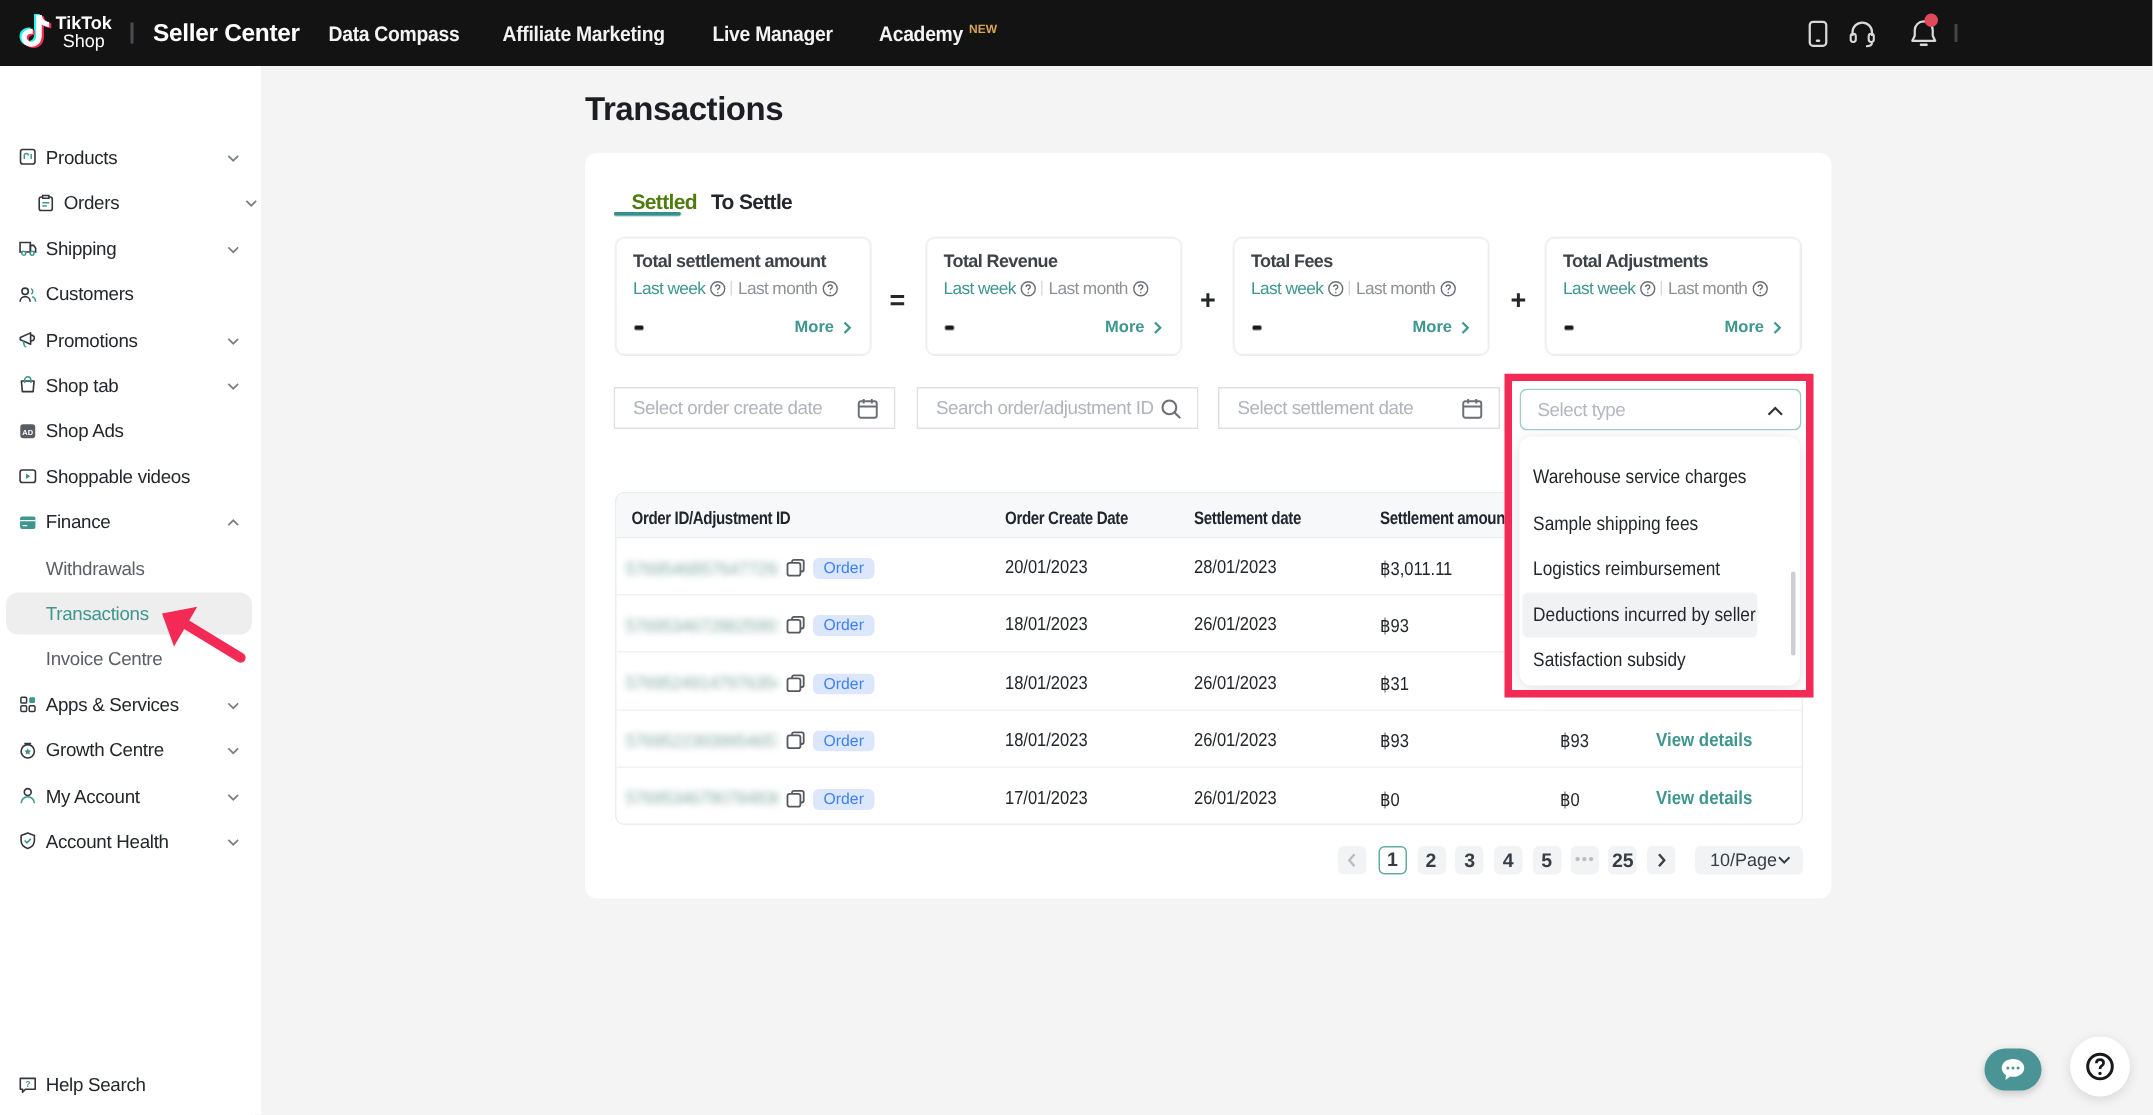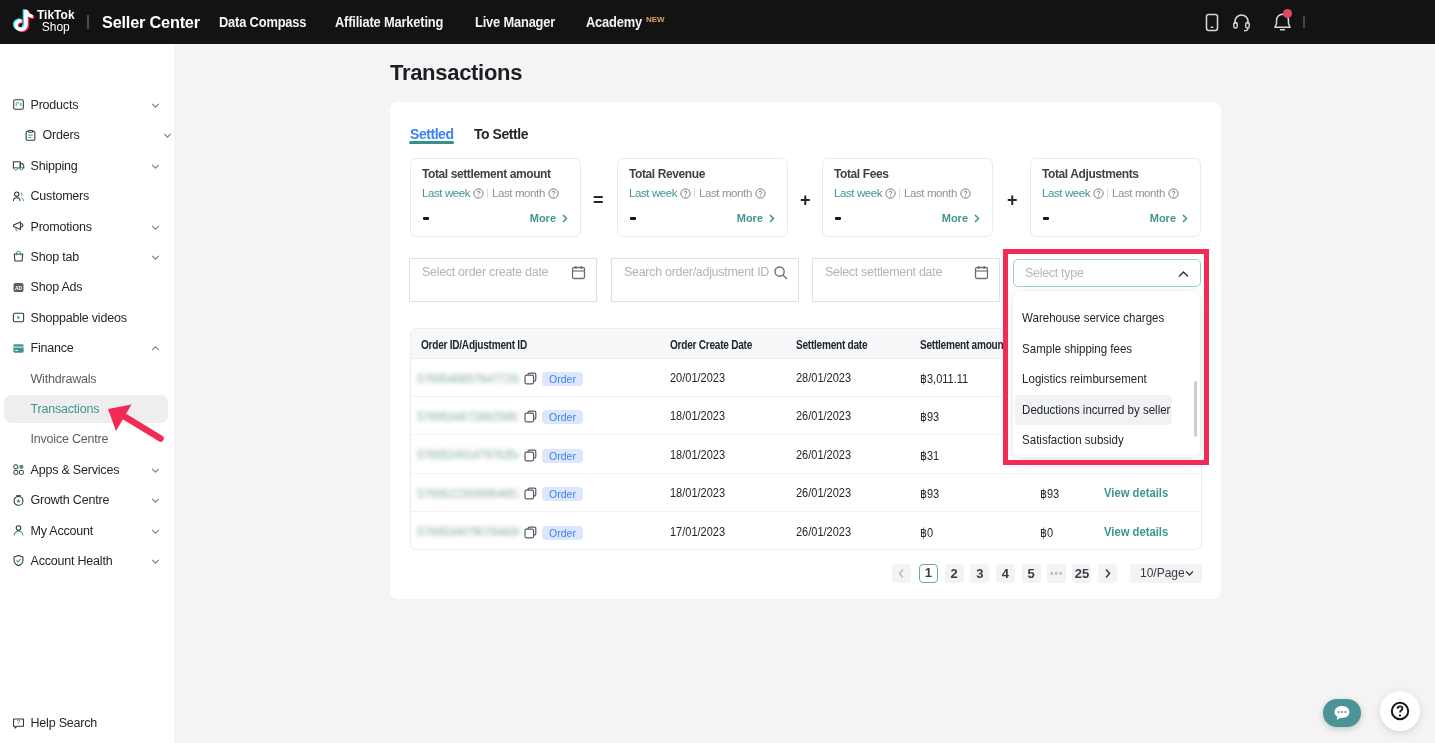--- a/index.html
+++ b/index.html
@@ -19,21 +19,21 @@
 .sitem,.finput,#ddsel,.sb-title,.sb-row2,.sb-more,.op{transform:translateZ(0);}
 
 #card{position:absolute;left:390px;top:102px;width:831px;height:497px;background:#fff;border-radius:8px;}
 .statbox{position:absolute;top:56px;height:79px;border:1px solid #e8eaec;border-radius:6px;background:#fff;}
 .sb-title{position:absolute;left:11px;top:8px;font-size:12px;font-weight:700;color:#3e4349;letter-spacing:-0.4px;}
 .sb-row2{position:absolute;left:11px;top:28px;font-size:11.5px;color:#8e9298;white-space:nowrap;letter-spacing:-0.4px;}
 .sb-dash{position:absolute;left:12px;top:58px;width:5.5px;height:3.2px;background:#17191d;border-radius:1px;}
 .sb-more{position:absolute;right:12px;top:53px;font-size:11px;font-weight:700;color:#3f968f;display:flex;align-items:center;}
 .op{position:absolute;top:88px;font-size:18px;font-weight:700;color:#23262b;}
 .teal{color:#3f968f;}
-.finput{position:absolute;top:156px;width:188px;height:44px;border:1px solid #dde0e5;border-radius:0;background:#fff;font-size:12.5px;letter-spacing:-0.3px;color:#b0b4bb;line-height:26px;padding-left:12px;}
+.finput{position:absolute;top:156px;width:188px;height:28px;border:1px solid #dde0e5;border-radius:0;background:#fff;font-size:12.5px;letter-spacing:-0.3px;color:#b0b4bb;line-height:26px;padding-left:12px;}
 .ficon{position:absolute;top:6px;right:10px;width:15px;height:15px;}
 
 #tbl{position:absolute;left:20px;top:226px;width:792px;height:222px;border:1px solid #eaedf0;border-radius:6px;}
 #thead{position:absolute;left:0;top:0;width:790px;height:30px;background:#f7f8fa;border-bottom:1px solid #eceef1;border-radius:6px 6px 0 0;}
 .th{position:absolute;top:9px;font-size:12px;font-weight:700;color:#22262c;white-space:nowrap;letter-spacing:-0.3px;transform:scaleX(0.84);transform-origin:0 50%;}
 .trow{position:absolute;left:0;width:790px;height:38px;border-bottom:1px solid #f0f2f4;}
 .trow.last{border-bottom:none;}
 .td{position:absolute;top:12px;font-size:12.5px;color:#23262b;white-space:nowrap;transform:scaleX(0.88);transform-origin:0 50%;}
 .blurid{position:absolute;left:6px;top:12.5px;font-size:12px;color:#8fb3ab;filter:blur(2px);width:102px;overflow:hidden;white-space:nowrap;letter-spacing:-0.5px;}
 .chip{position:absolute;left:131px;top:13px;width:41px;height:14px;background:#dde7fb;border-radius:4px;color:#3b82f6;font-size:10.5px;text-align:center;line-height:14px;transform:translateZ(0);}
@@ -236,21 +236,21 @@
         <path d="M2 2.5h13v9.5H6.5L4 14.5V12H2z" fill="none" stroke="#33363c" stroke-width="1.4" stroke-linejoin="round"></path>
         <text x="8.5" y="9.8" font-size="7.5" font-weight="bold" fill="#3f968f" text-anchor="middle" font-family="Liberation Sans">?</text>
       </svg>
       <span class="stext">Help Search</span>
     </div>
   </div>
 
 <div class="abs" style="left:390px;top:60px;font-size:22px;font-weight:700;color:#1b1e23;letter-spacing:-0.3px;transform:translateZ(0);">Transactions</div>
 
 <div id="card">
-  <div class="abs" style="left:20px;top:24px;font-size:14px;font-weight:700;color:#3b82f6;letter-spacing:-0.45px;transform:translateZ(0);">Settled</div>
+  <div class="abs" style="left:31px;top:24px;font-size:14px;font-weight:700;color:#4d7c0f;letter-spacing:-0.45px;transform:translateZ(0);">Settled</div>
   <div class="abs" style="left:84px;top:24px;font-size:14px;font-weight:700;color:#23262b;letter-spacing:-0.45px;transform:translateZ(0);">To Settle</div>
   <div class="abs" style="left:19px;top:39px;width:45px;height:2.8px;background:#35908a;border-radius:2px;"></div>
 
   <div class="statbox" style="left:20px;width:171px;">
     <div class="sb-title">Total settlement amount</div>
     <div class="sb-row2"><span class="teal">Last week</span> <svg width="11" height="11" viewBox="0 0 13 13" style="vertical-align:-2px;">
           <circle cx="6.5" cy="6.5" r="5.5" fill="none" stroke="#6b7076" stroke-width="1.1"></circle>
           <path d="M4.9 5.2c0-.9.7-1.6 1.6-1.6s1.6.6 1.6 1.5c0 .7-.4 1-.9 1.3-.4.3-.7.5-.7 1v.3" fill="none" stroke="#6b7076" stroke-width="1.1"></path>
           <circle cx="6.5" cy="9.6" r=".7" fill="#8d9197"></circle>
         </svg><span style="display:inline-block;width:1px;height:10px;background:#d9dce0;margin:0 4px -1px 3px;"></span>Last month <svg width="11" height="11" viewBox="0 0 13 13" style="vertical-align:-2px;">

